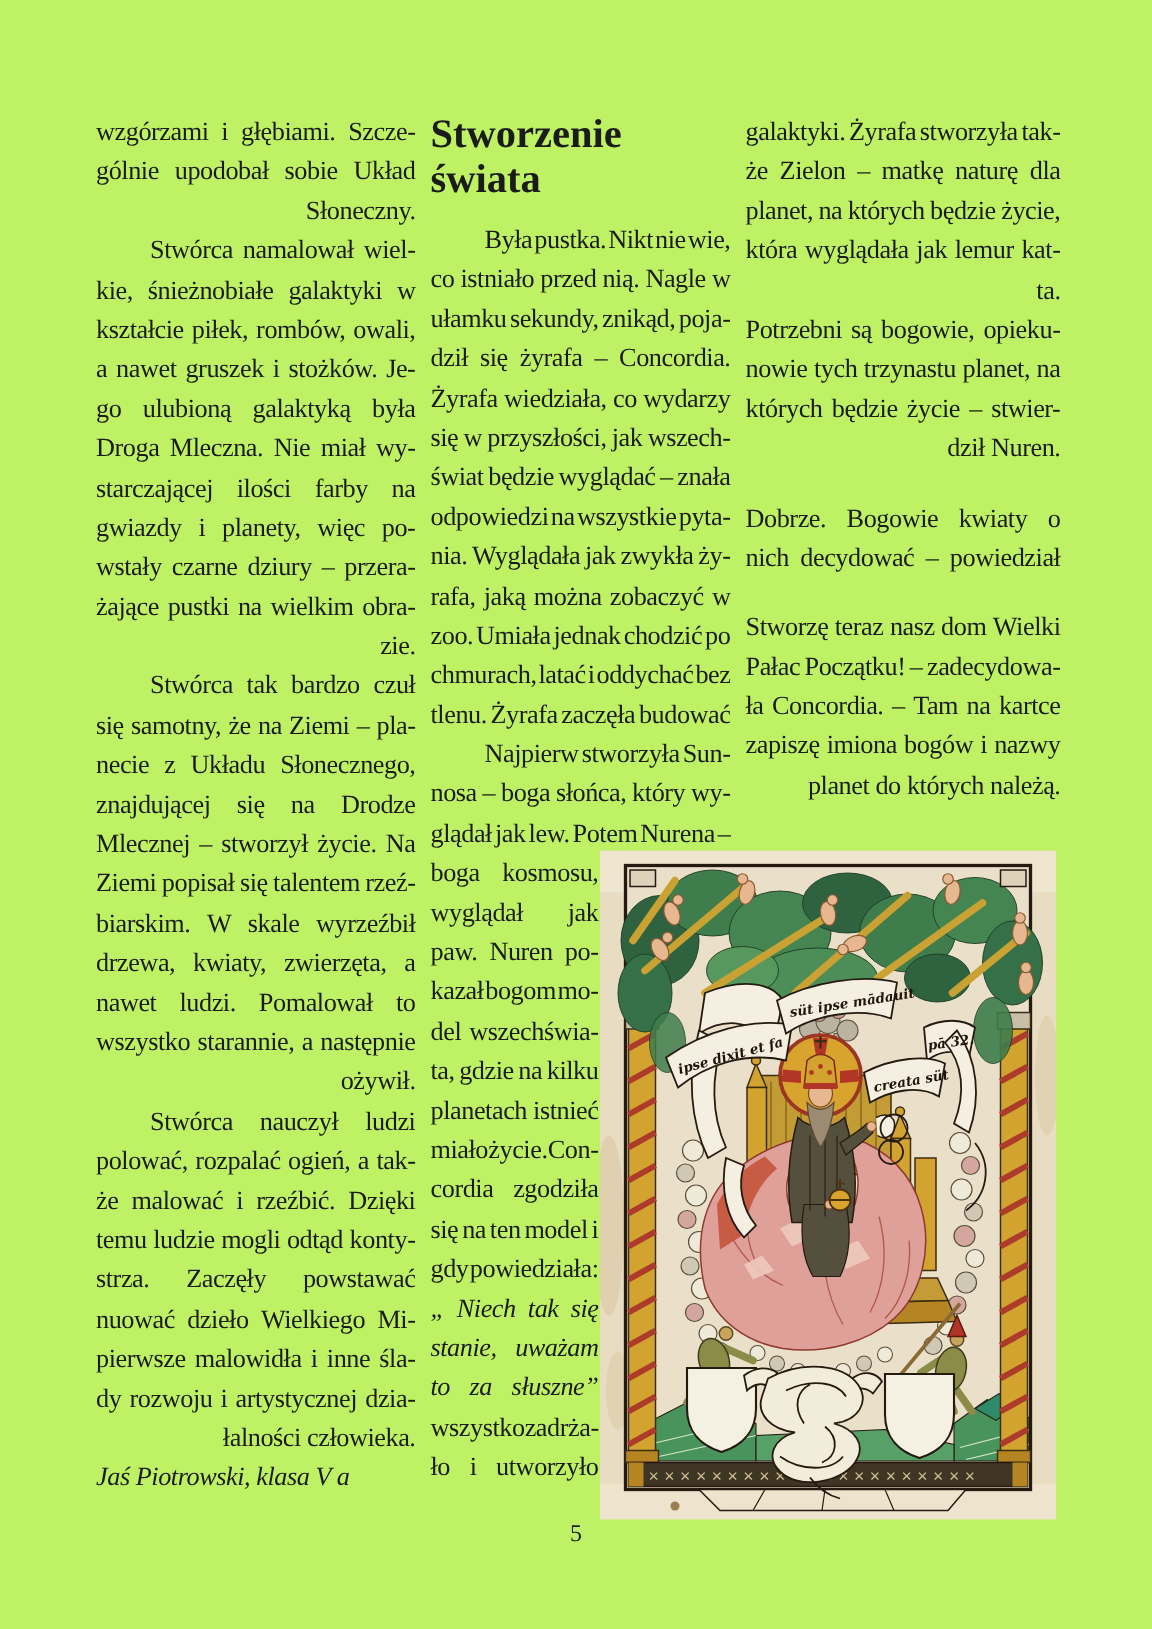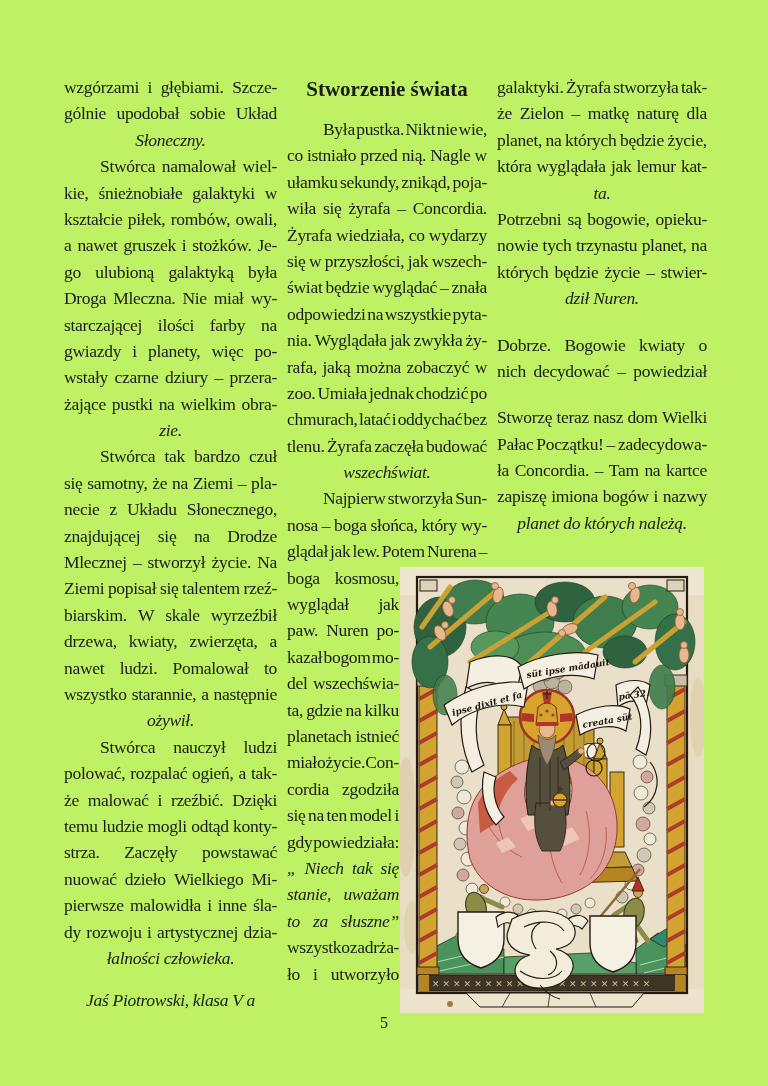--- a/index.html
+++ b/index.html
@@ -6,27 +6,27 @@
   body{width:768px;height:1086px;background:#ffffff;position:relative;
        font-family:"Liberation Serif","DejaVu Serif",serif;color:#1b1b1b;}
   .page{position:absolute;inset:0;width:768px;height:1086px;overflow:hidden;background:#bef264;}
   .col{position:absolute;top:74px;font-size:17.5px;line-height:26.4px;letter-spacing:-0.3px;}
   .col-left{left:64px;width:213px;}
   .col-mid{left:287px;width:200px;}
   .col-right{left:497px;width:210px;}
   .mid-narrow{width:112px;}
   .line{display:flex;justify-content:space-between;height:26.4px;line-height:26.4px;white-space:nowrap;}
   .line span{display:inline-block;}
-  .line.para-end{display:block;text-align:center;font-style:italic;}
+  .line.para-end{display:block;text-align:right;}
   .line.indent{padding-left:36px;}
   .line.italic{font-style:italic;}
   .line.gap{height:20px;}
-  .title{font-size:21px;font-weight:bold;text-align:center;line-height:30px;
+  .title{font-size:27px;font-weight:bold;line-height:30px;
          margin-bottom:12px;letter-spacing:0;}
-  .author{margin-top:16px;font-style:italic;text-align:center;font-size:17.5px;line-height:26.4px;}
+  .author{font-style:italic;text-align:left;font-size:17.5px;line-height:26.4px;}
   .page-number{position:absolute;left:0;right:0;top:1010px;text-align:center;
                font-size:16px;line-height:26px;}
   .woodcut{position:absolute;left:400px;top:567px;width:304px;height:446px;}
 </style>
 </head>
 <body>
 
 <div class="page">
 
   <div class="col col-left">
@@ -250,21 +250,21 @@
           <span>Nagle</span>
           <span>w</span>
         </div>
         <div class="line">
           <span>ułamku</span>
           <span>sekundy,</span>
           <span>znikąd,</span>
           <span>poja-</span>
         </div>
         <div class="line">
-          <span>wiła</span>
+          <span>dził</span>
           <span>się</span>
           <span>żyrafa</span>
           <span>–</span>
           <span>Concordia.</span>
         </div>
         <div class="line">
           <span>Żyrafa</span>
           <span>wiedziała,</span>
           <span>co</span>
           <span>wydarzy</span>
@@ -316,21 +316,20 @@
           <span>i</span>
           <span>oddychać</span>
           <span>bez</span>
         </div>
         <div class="line">
           <span>tlenu.</span>
           <span>Żyrafa</span>
           <span>zaczęła</span>
           <span>budować</span>
         </div>
-        <div class="line para-end">wszechświat.</div>
         <div class="line indent">
           <span>Najpierw</span>
           <span>stworzyła</span>
           <span>Sun-</span>
         </div>
         <div class="line">
           <span>nosa</span>
           <span>–</span>
           <span>boga</span>
           <span>słońca,</span>

